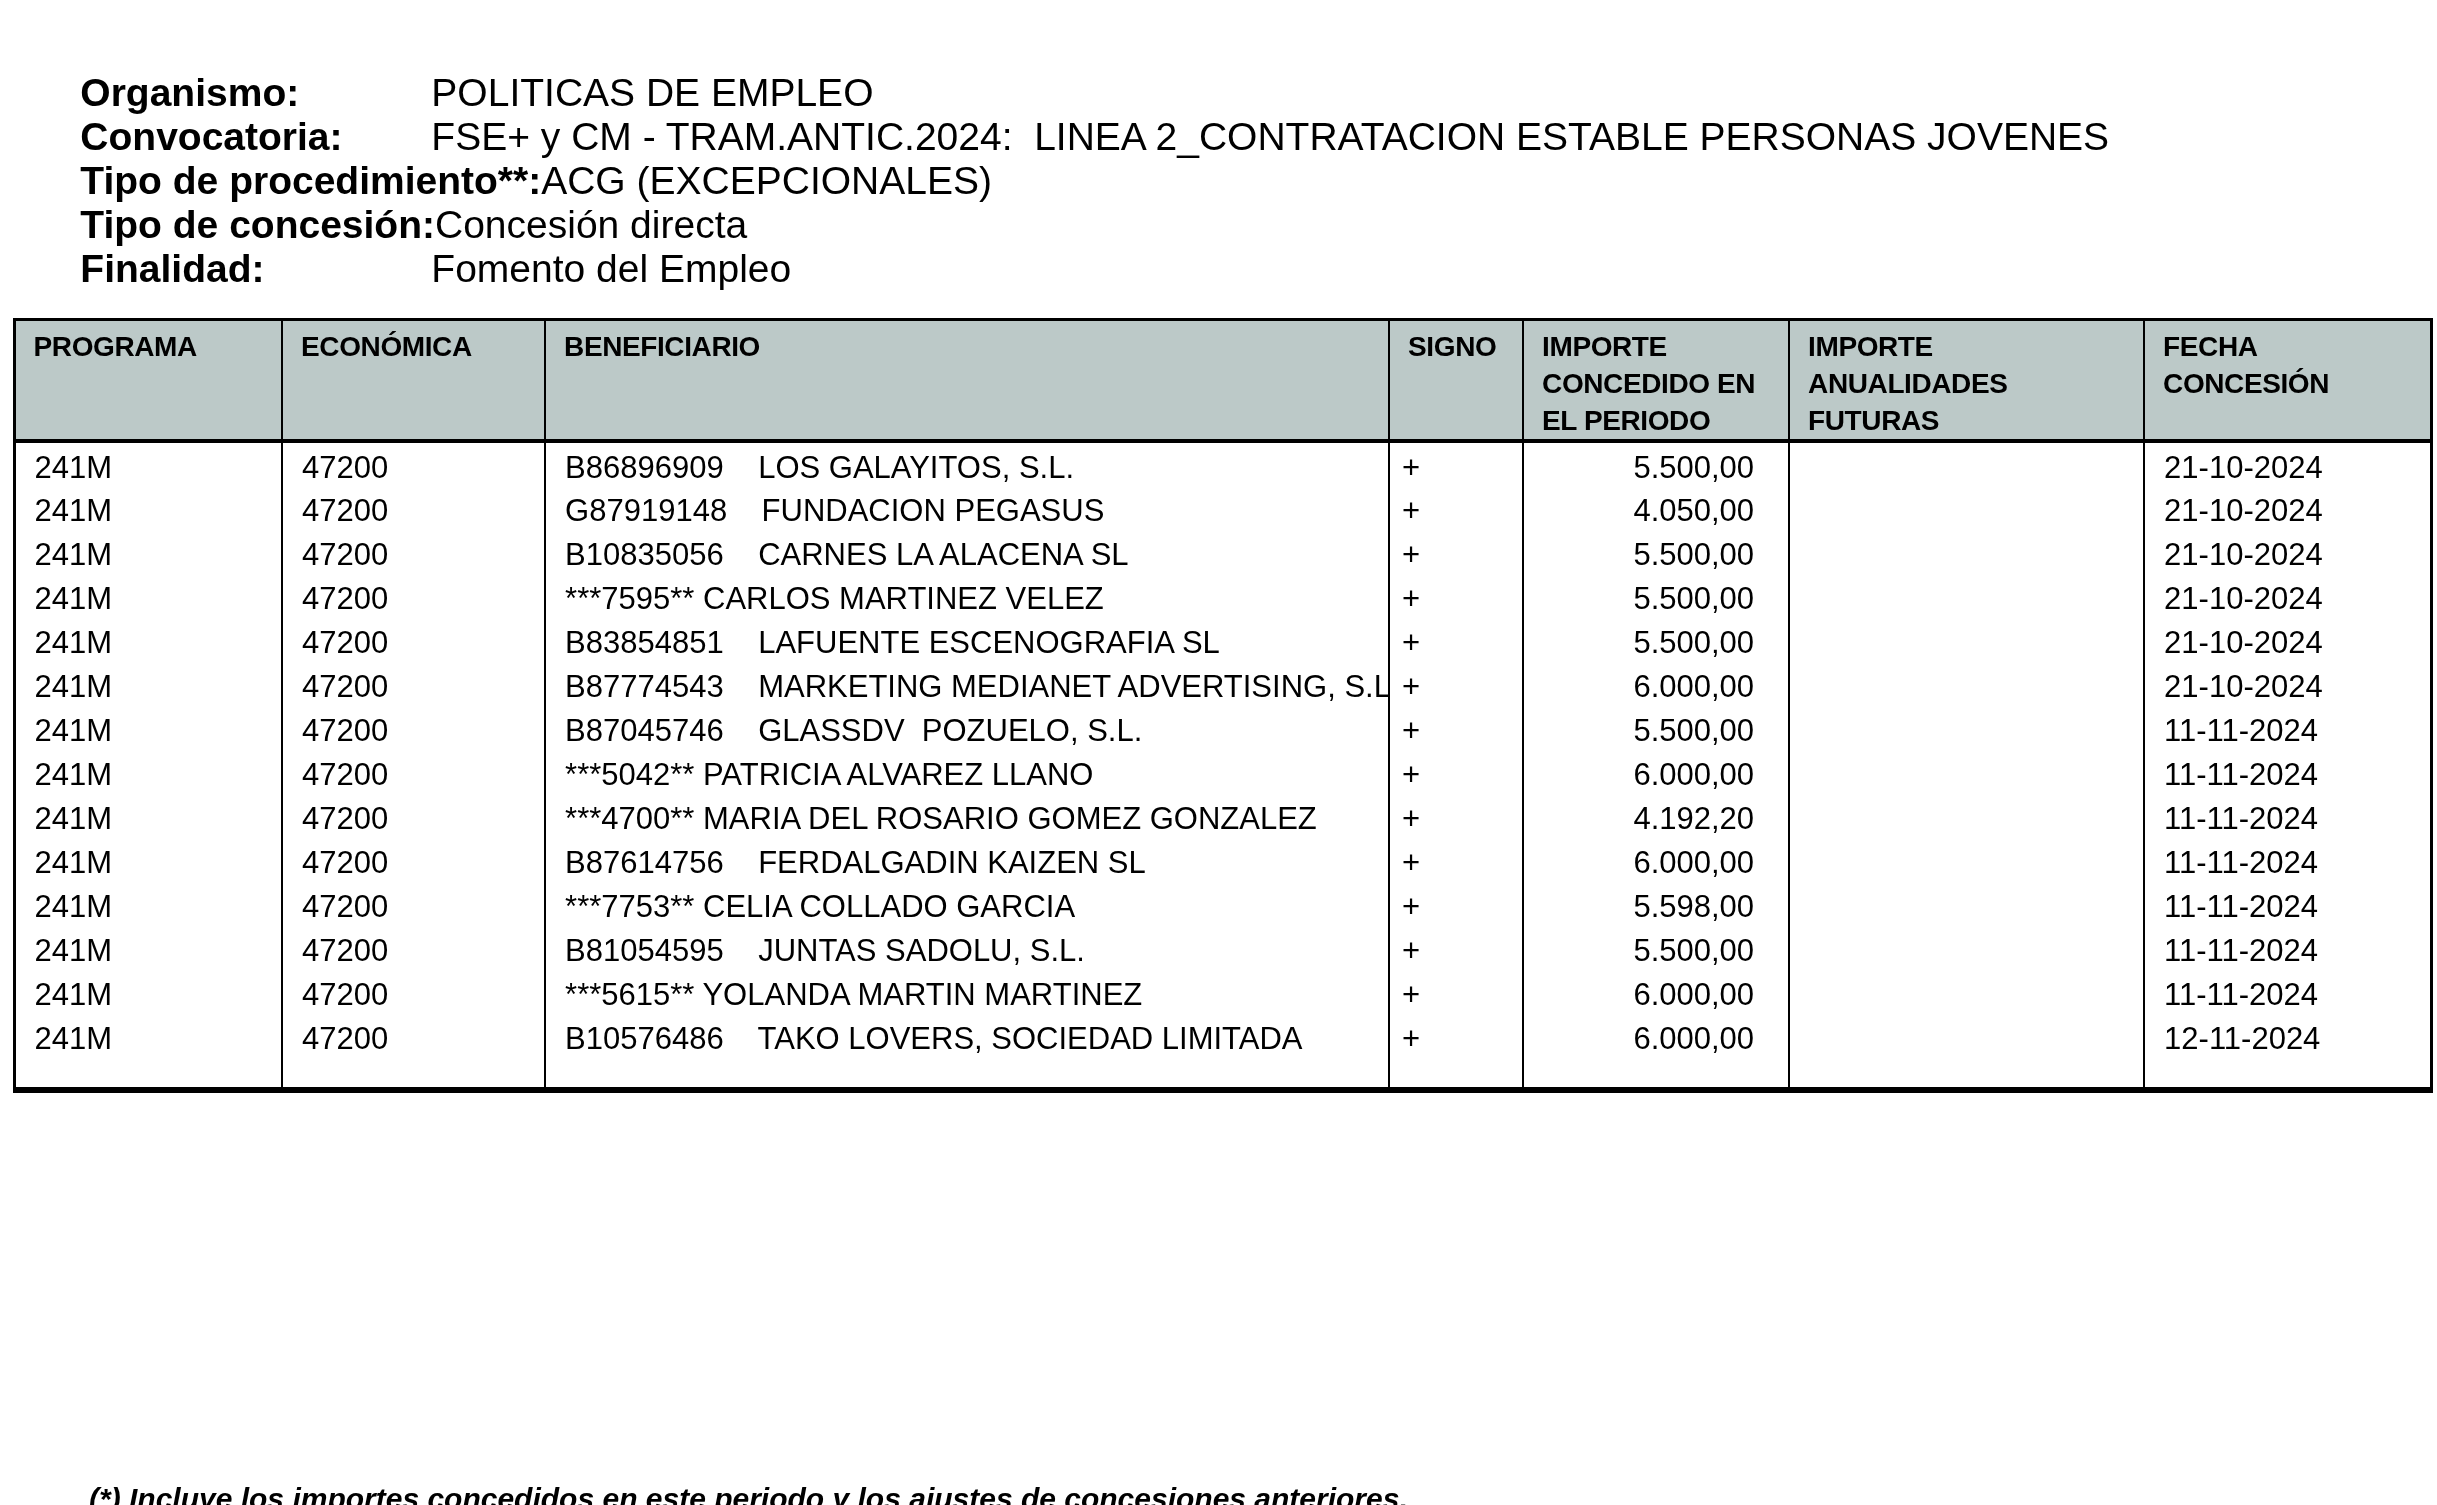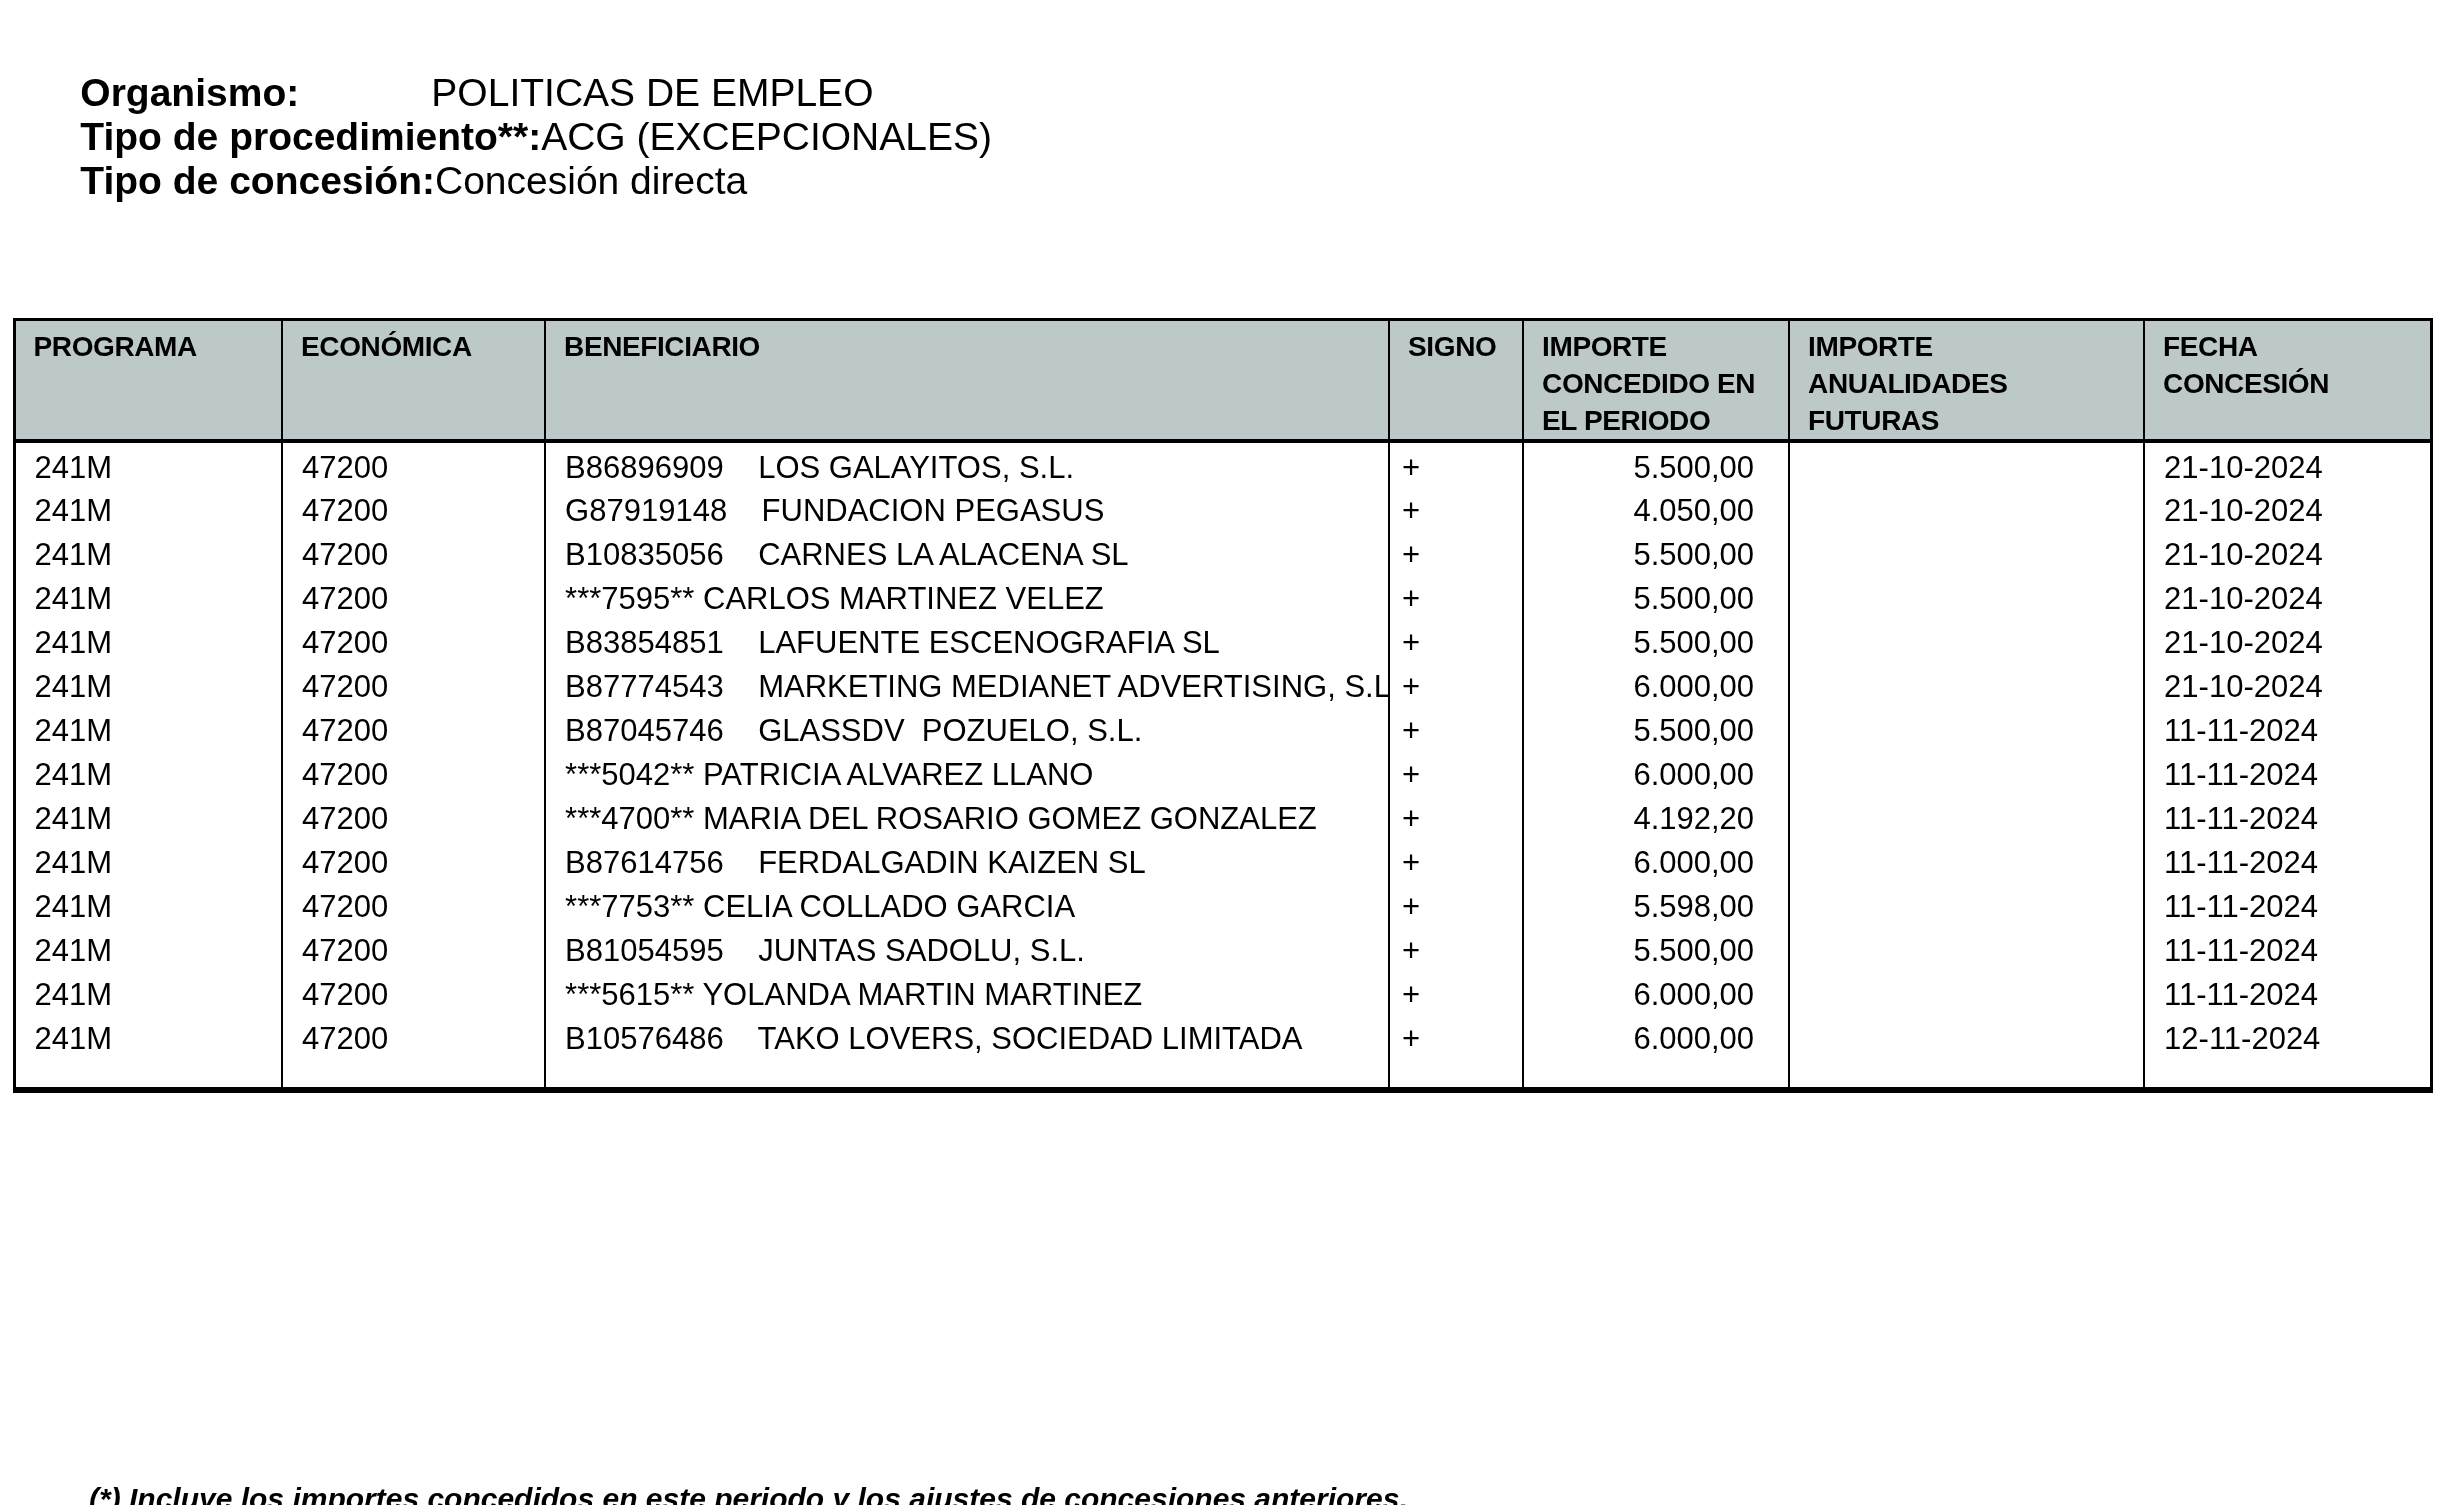--- a/index.html
+++ b/index.html
@@ -93,24 +93,30 @@
   }
 </style>
 </head>
 <body style="--header-bg: #bcc9c8;">
 
 <div class="info-block">
   <div class="info-row">
     <span class="info-label">Organismo:</span><span class="info-value">POLITICAS DE EMPLEO</span>
   </div>
   <div class="info-row">
+    <span class="info-label">Convocatoria:</span><span class="info-value">FSE+ y CM - TRAM.ANTIC.2024:  LINEA 2_CONTRATACION ESTABLE PERSONAS JOVENES</span>
+  </div>
+  <div class="info-row">
     <span class="info-label">Tipo de procedimiento**:</span><span class="info-value">ACG (EXCEPCIONALES)</span>
   </div>
   <div class="info-row">
     <span class="info-label">Tipo de concesión:</span><span class="info-value">Concesión directa</span>
+  </div>
+  <div class="info-row">
+    <span class="info-label">Finalidad:</span><span class="info-value">Fomento del Empleo</span>
   </div>
 </div>
 
 <table class="grants">
   <colgroup>
     <col style="width:268px">
     <col style="width:263px">
     <col style="width:844px">
     <col style="width:134px">
     <col style="width:266px">

